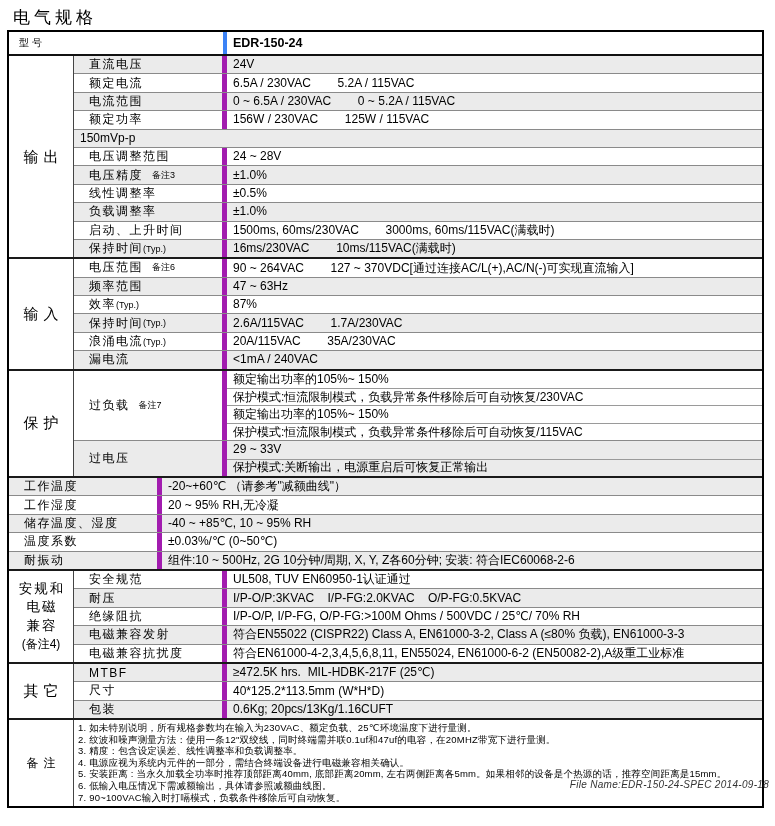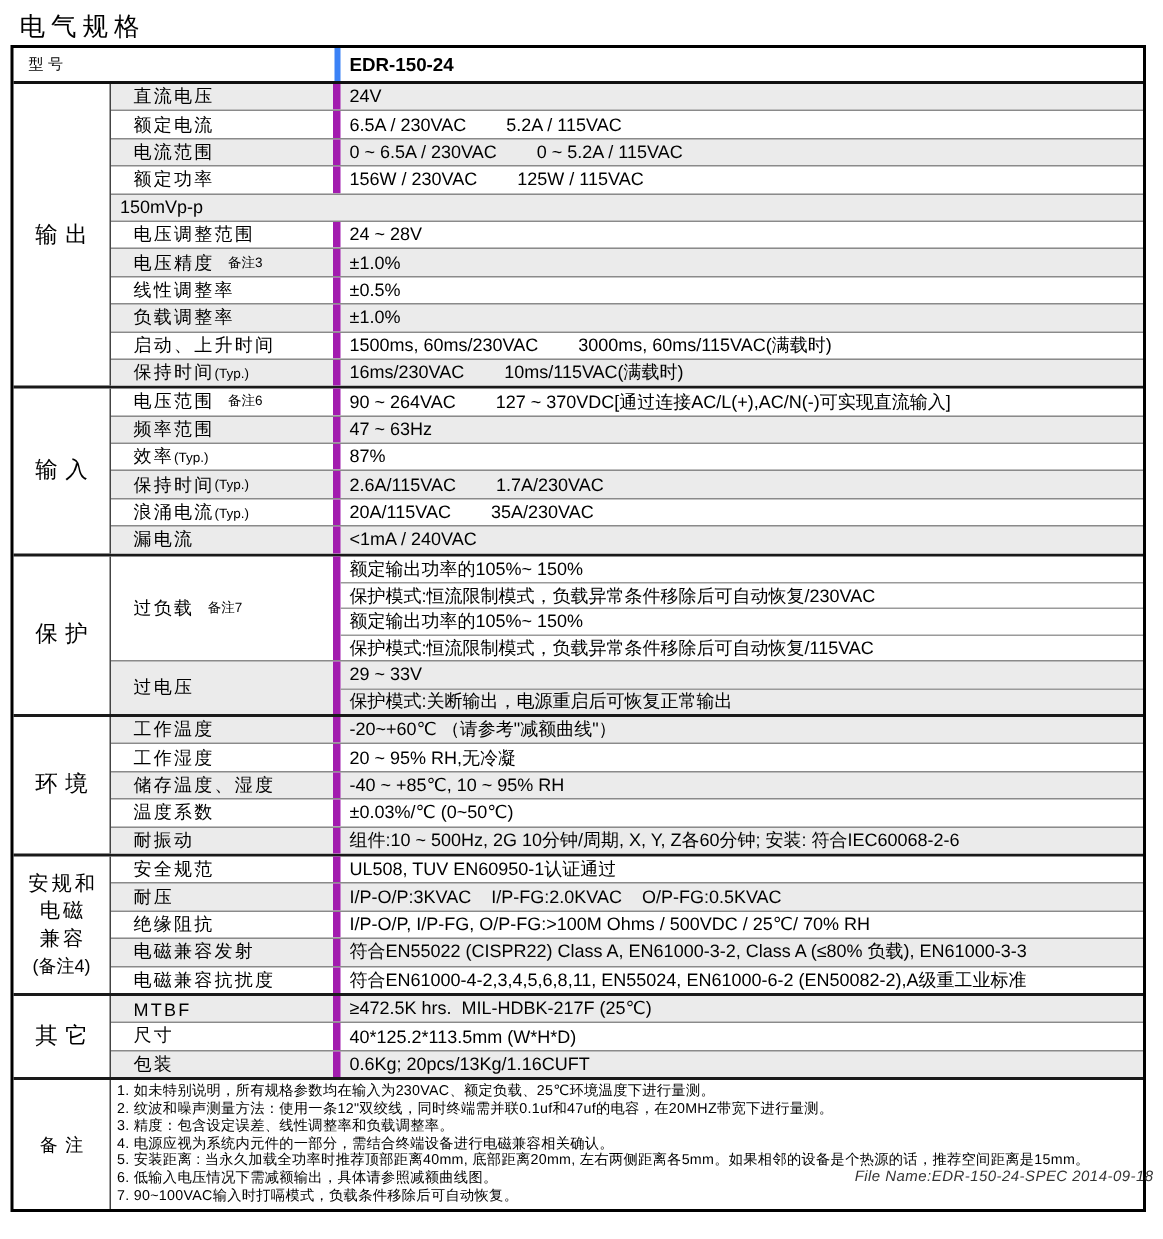--- a/index.html
+++ b/index.html
@@ -277,23 +277,20 @@
                 <span>过电压</span>
               </div>
               <div class="value-cell">
                 <div class="line" style="display: flex; align-items: center;">29 ~ 33V</div>
                 <div class="line lsep" style="display: flex; align-items: center;">保护模式:关断输出，电源重启后可恢复正常输出</div>
               </div>
             </div>
           </div>
         </div>
         <div class="section">
-          <div class="section-name-cell">
-            <div class="section-name">环境</div>
-          </div>
           <div class="rows">
             <div class="row shaded">
               <div class="label-cell">
                 <span>工作温度</span>
               </div>
               <div class="value-cell">
                 <div class="line" style="display: flex; align-items: center;">-20~+60℃ （请参考"减额曲线"）</div>
               </div>
             </div>
             <div class="row rsep">

